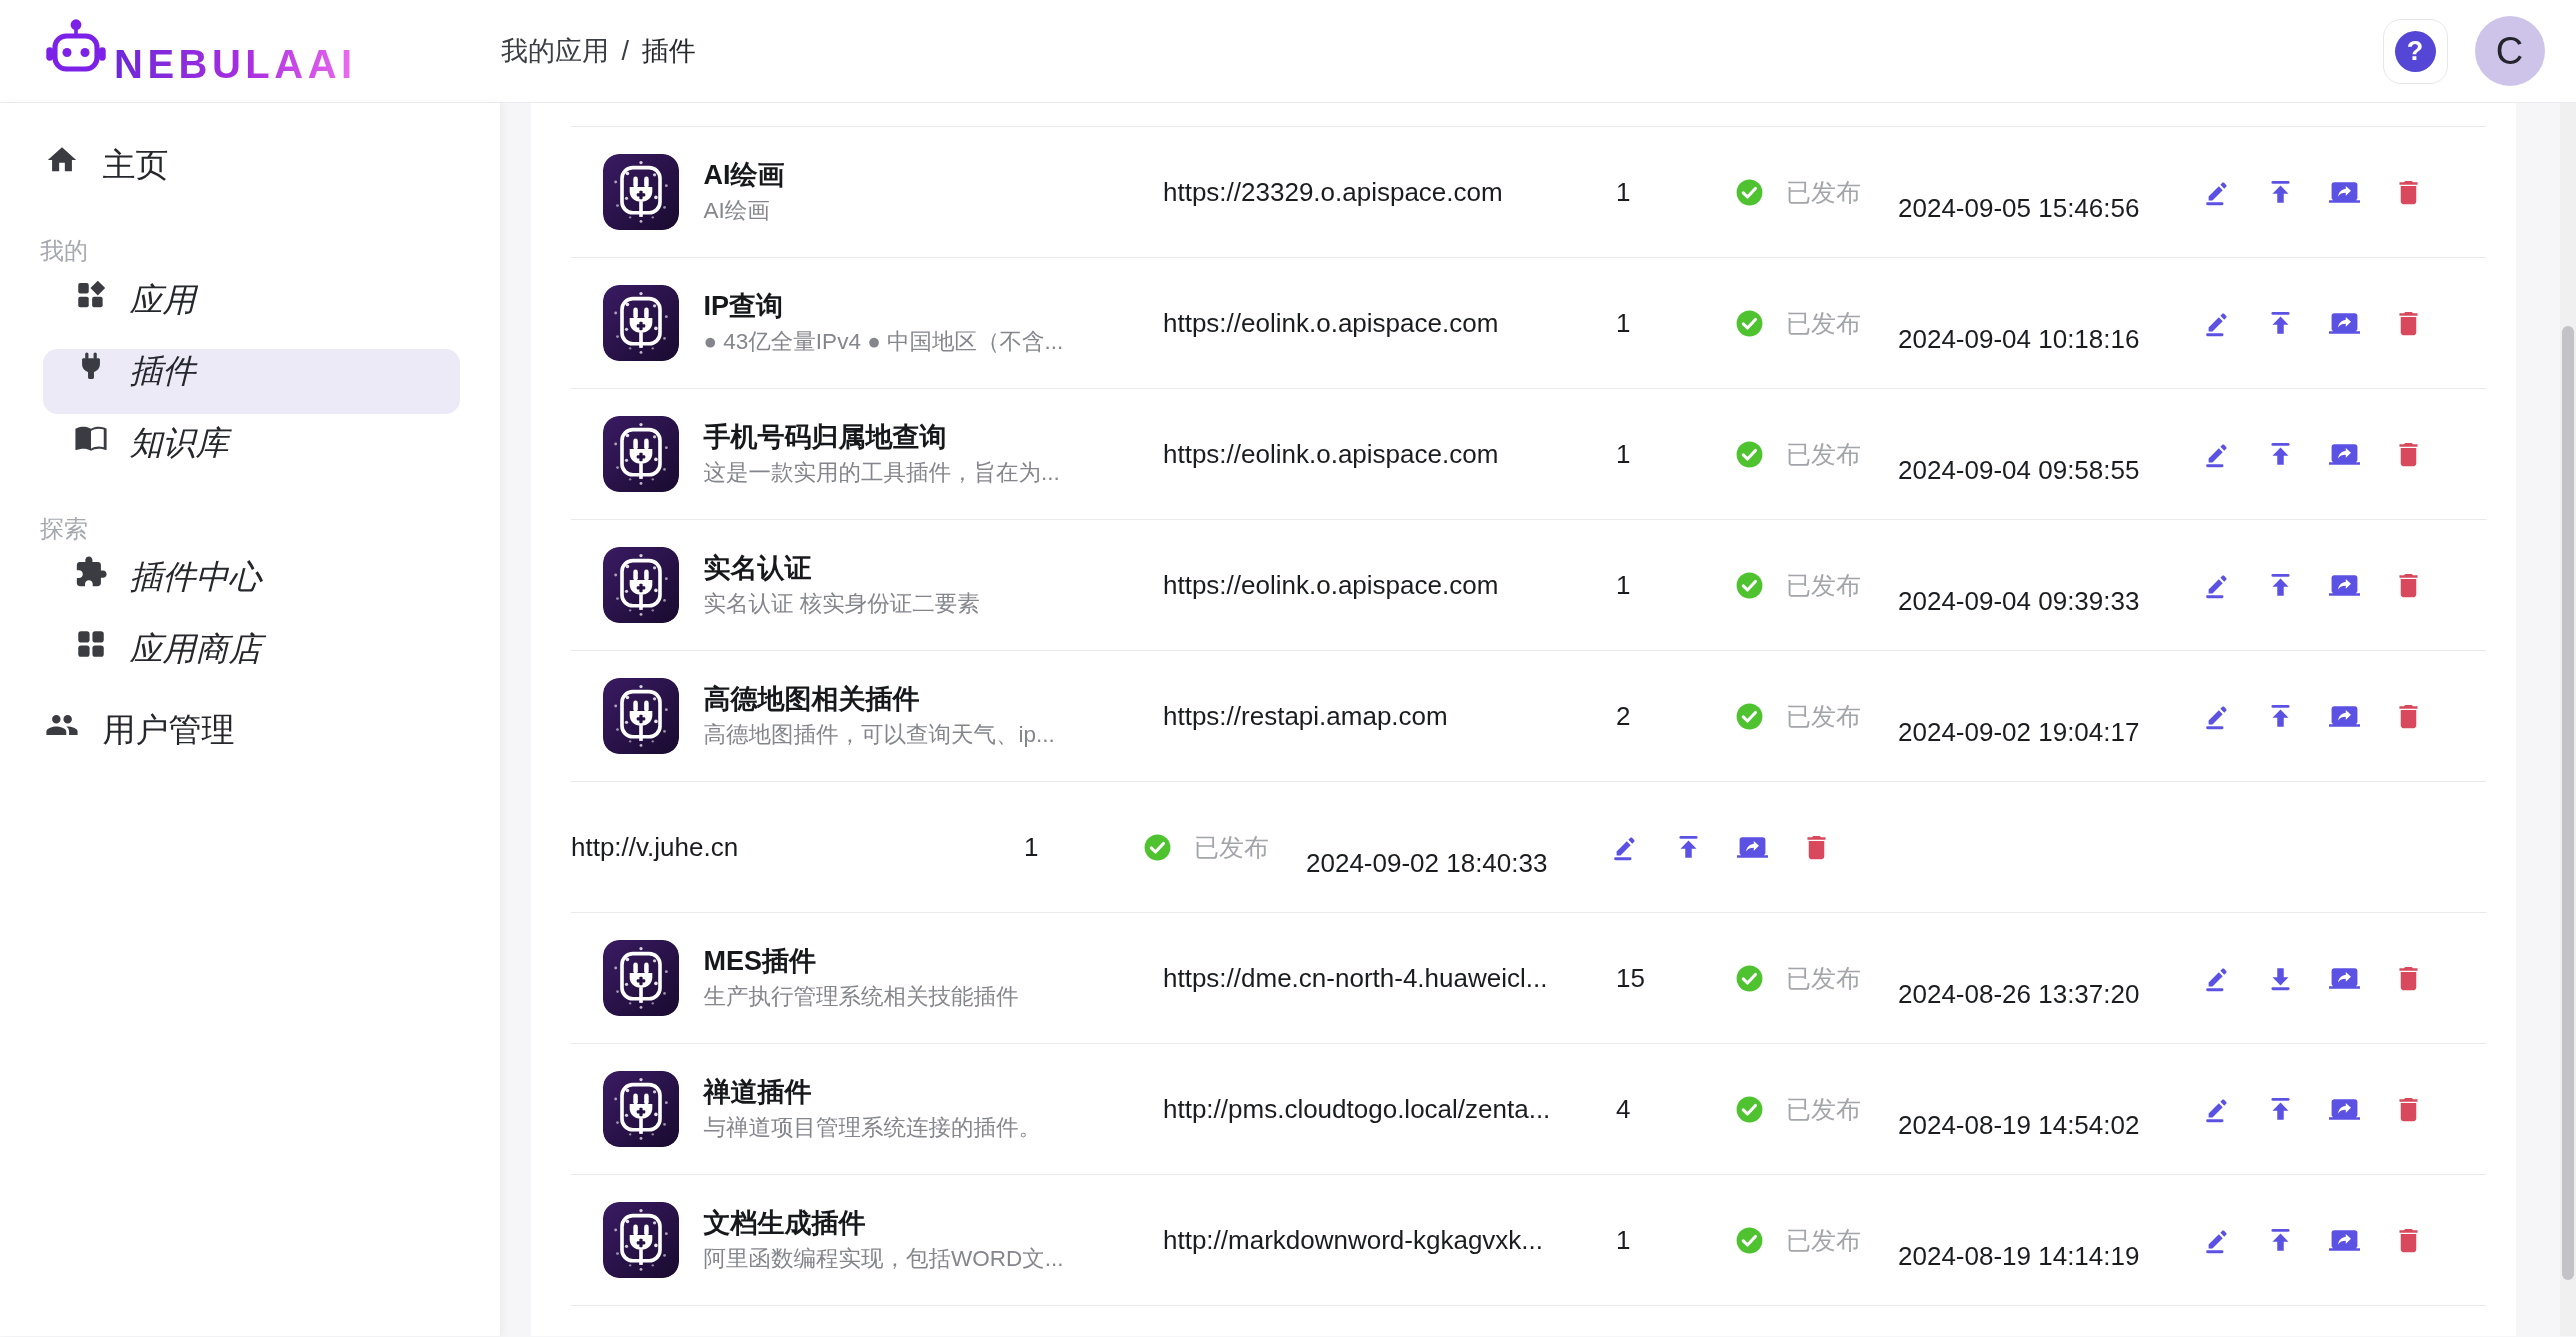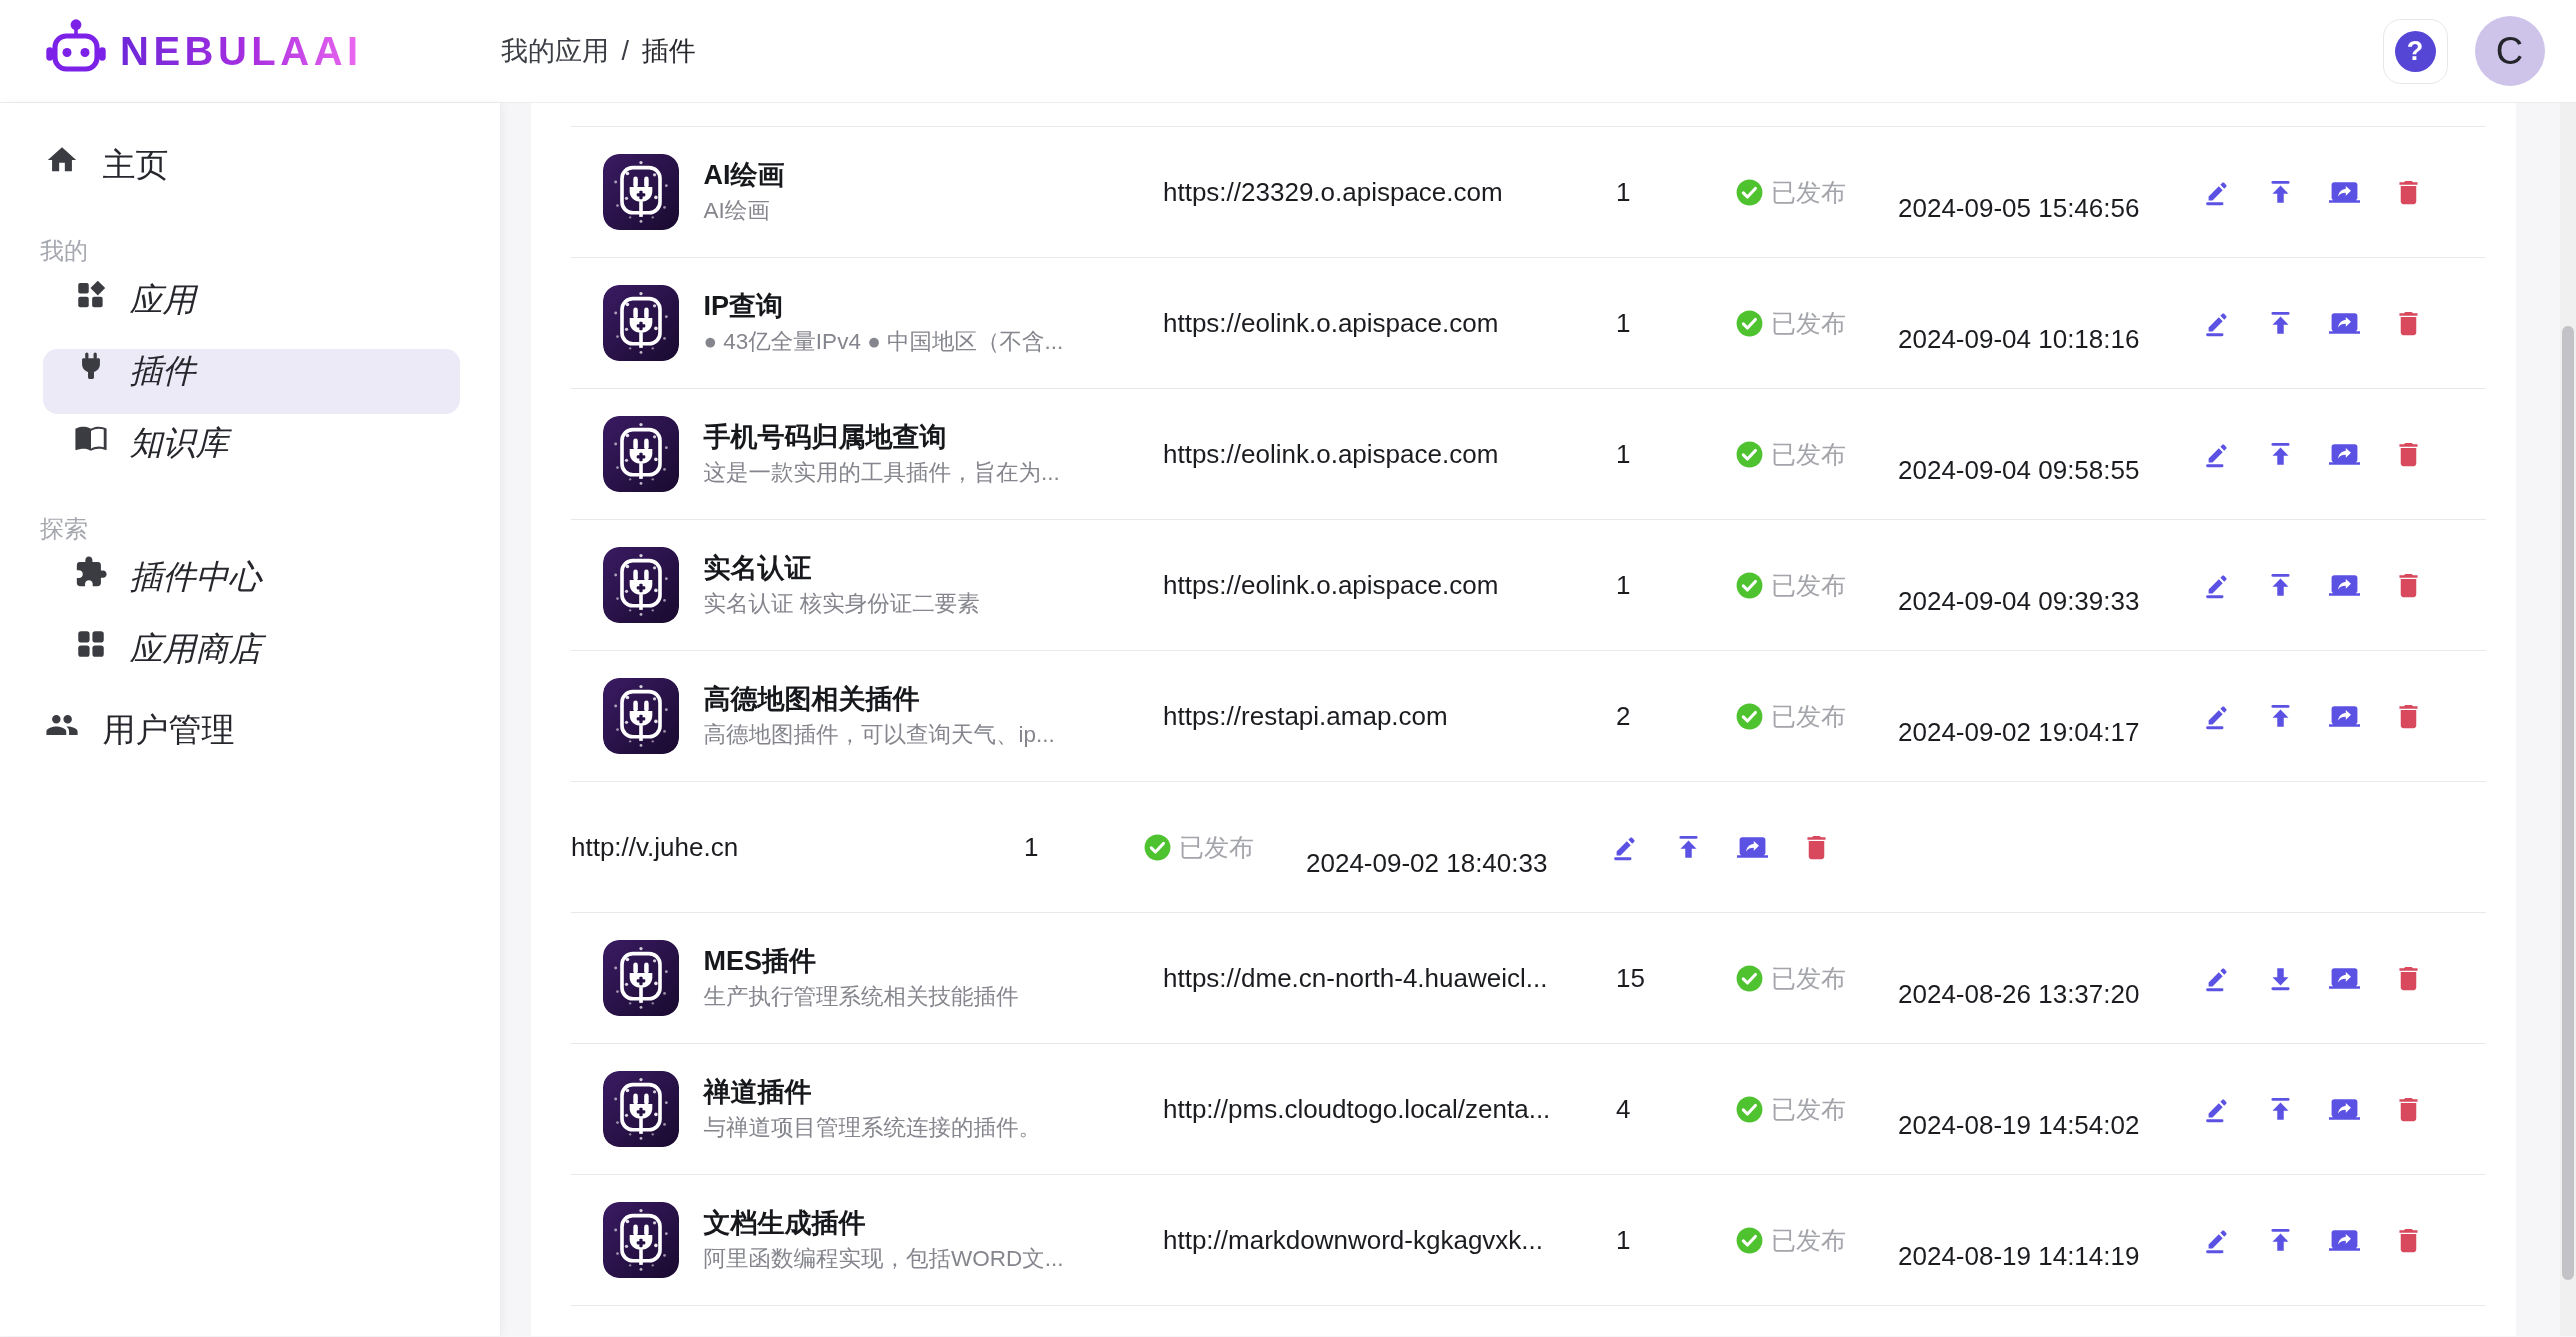--- a/index.html
+++ b/index.html
@@ -7,21 +7,21 @@
   body {
     font-family: "Liberation Sans", "DejaVu Sans", sans-serif;
     background: #f6f6f8;
     color: #1b1c20;
   }
   
   .header {
     height: 103px; background: #fff; border-bottom: 1.8px solid #ececf0;
     display: flex; align-items: center; padding: 0 31.5px 0 40px;
   }
-  .brand { display: flex; align-items: center; gap: 8px; flex: 0 0 461px; }
+  .brand { display: flex; align-items: flex-end; gap: 2px; flex: 0 0 461px; }
   .brand-mark { width: 72px; height: 72px; }
   .brand-word {
     font-size: 40px; font-weight: 800; letter-spacing: 4.5px;
     background: linear-gradient(90deg, #6d28d9 0%, #a92ee0 55%, #ef6bf0 100%);
     -webkit-background-clip: text; background-clip: text; color: transparent;
   }
   .breadcrumb { display: flex; align-items: center; gap: 12.6px; font-size: 27px; color: #3b3e44; }
   .breadcrumb .crumb-current { color: #26272c; }
   .spacer { flex: 1; }
   .help-btn {
@@ -64,21 +64,21 @@
     display: flex; align-items: center;
   }
   .row-end { margin: 0 30px 0 40px; border-top: 1.8px solid #e9e9ec; height: 27px; }
   .cell-info { flex: 0 0 592px; display: flex; align-items: center; padding-left: 31.5px; gap: 25px; overflow: hidden; }
   .tile { width: 76px; height: 76px; flex: 0 0 76px; border-radius: 16px; }
   .info-text { display: flex; flex-direction: column; gap: 5px; }
   .row-title { font-size: 27px; font-weight: 600; color: #17181c; line-height: 32px; white-space: nowrap; }
   .row-sub { font-size: 22.5px; color: #85868d; line-height: 29px; white-space: nowrap; }
   .cell-url { flex: 0 0 453px; font-size: 26px; color: #1b1c20; white-space: nowrap; overflow: hidden; }
   .cell-count { flex: 0 0 118px; font-size: 26px; color: #1b1c20; }
-  .cell-status { flex: 0 0 164px; display: flex; align-items: center; gap: 6px; }
+  .cell-status { flex: 0 0 164px; display: flex; align-items: center; gap: 21px; }
   .status-check { width: 31px; height: 31px; }
   .status-text { font-size: 25px; color: #a4a5ab; white-space: nowrap; }
   .cell-date { flex: 0 0 261px; font-size: 26px; color: #1b1c20; white-space: nowrap; margin-top: 33px; }
   .cell-actions { flex: 1; display: flex; align-items: center; gap: 33px; padding-left: 42px; }
   .act { width: 31px; height: 31px; cursor: pointer; display: inline-flex; }
   .act svg { width: 31px; height: 31px; }
   .act.purple { color: #5b51e3; }
   .act.red { color: #d8495e; }
   
   .scrollbar-track {

